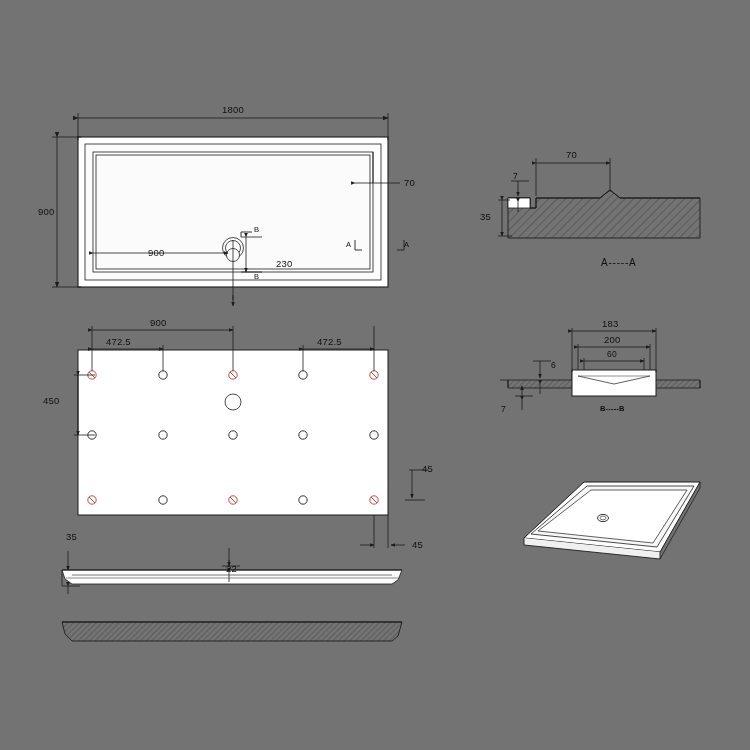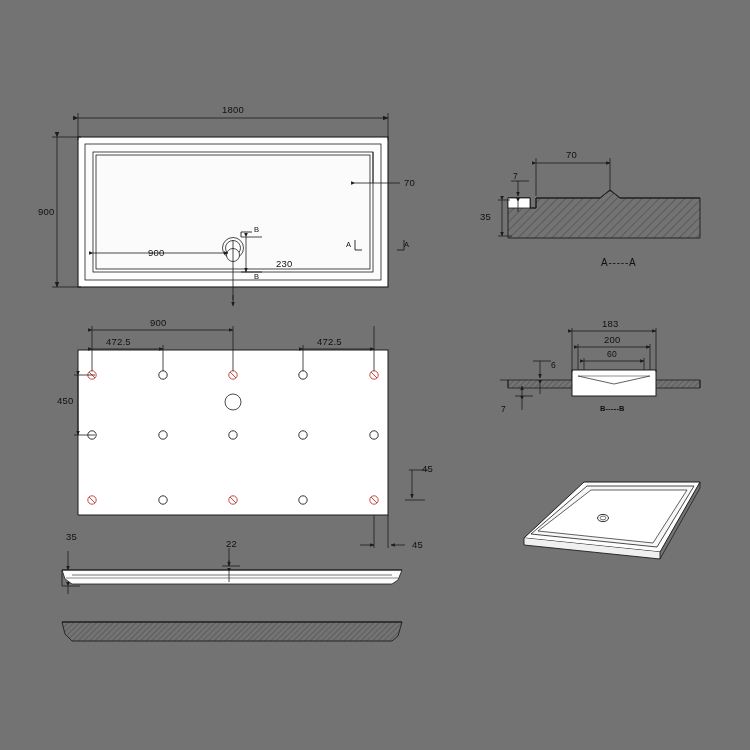--- a/index.html
+++ b/index.html
@@ -253,26 +253,26 @@
   <div class="lbl" style="left:148px; top:248px;">900</div>
   <div class="lbl" style="left:276px; top:259px;">230</div>
   <div class="lbl xs" style="left:254px; top:226px;">B</div>
   <div class="lbl xs" style="left:254px; top:273px;">B</div>
   <div class="lbl xs" style="left:346px; top:241px;">A</div>
   <div class="lbl xs" style="left:404px; top:241px;">A</div>
 
   <div class="lbl" style="left:150px; top:318px;">900</div>
   <div class="lbl" style="left:106px; top:337px;">472.5</div>
   <div class="lbl" style="left:317px; top:337px;">472.5</div>
-  <div class="lbl" style="left:57px; top:396px;">450</div>
+  <div class="lbl" style="left:43px; top:396px;">450</div>
   <div class="lbl" style="left:422px; top:464px;">45</div>
   <div class="lbl" style="left:412px; top:540px;">45</div>
 
   <div class="lbl" style="left:66px; top:532px;">35</div>
-  <div class="lbl" style="left:226px; top:539px;">22</div>
+  <div class="lbl" style="left:226px; top:564px;">22</div>
 
   <div class="lbl" style="left:566px; top:150px;">70</div>
   <div class="lbl sm" style="left:513px; top:172px;">7</div>
   <div class="lbl" style="left:480px; top:212px;">35</div>
   <div class="lbl sec" style="left:601px; top:258px;">A-----A</div>
 
   <div class="lbl" style="left:602px; top:319px;">183</div>
   <div class="lbl" style="left:604px; top:335px;">200</div>
   <div class="lbl sm" style="left:607px; top:350px;">60</div>
   <div class="lbl sm" style="left:551px; top:361px;">6</div>

